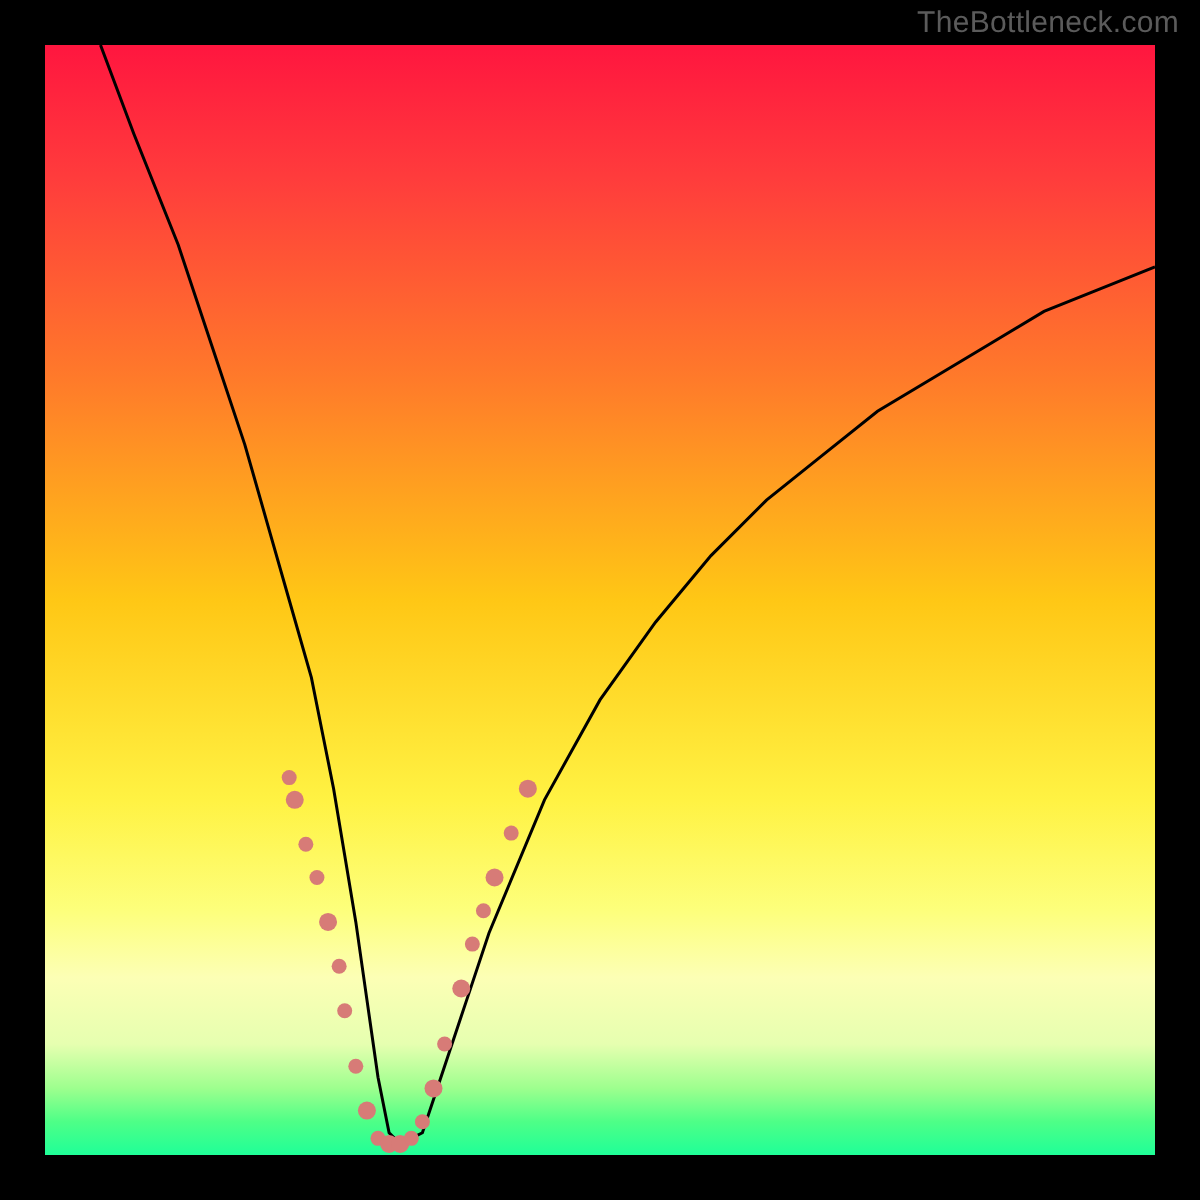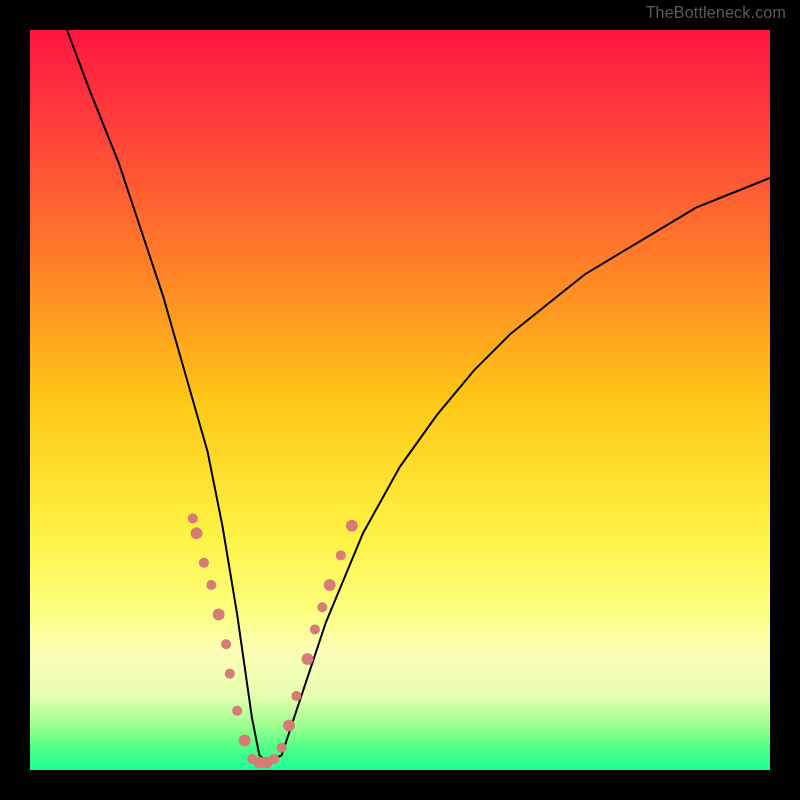--- a/index.html
+++ b/index.html
@@ -8,21 +8,21 @@
     width: 800px;
     height: 800px;
     background: #000;
     position: relative;
   }
   .watermark {
     position: absolute;
     top: 4px;
     right: 14px;
     font-family: Arial, Helvetica, sans-serif;
-    font-size: 16px;
+    font-size: 20px;
     color: #5b5b5b;
     font-weight: 500;
     letter-spacing: 0.2px;
   }
   .plot {
     position: absolute;
     left: 30px;
     top: 30px;
     width: 740px;
     height: 740px;

